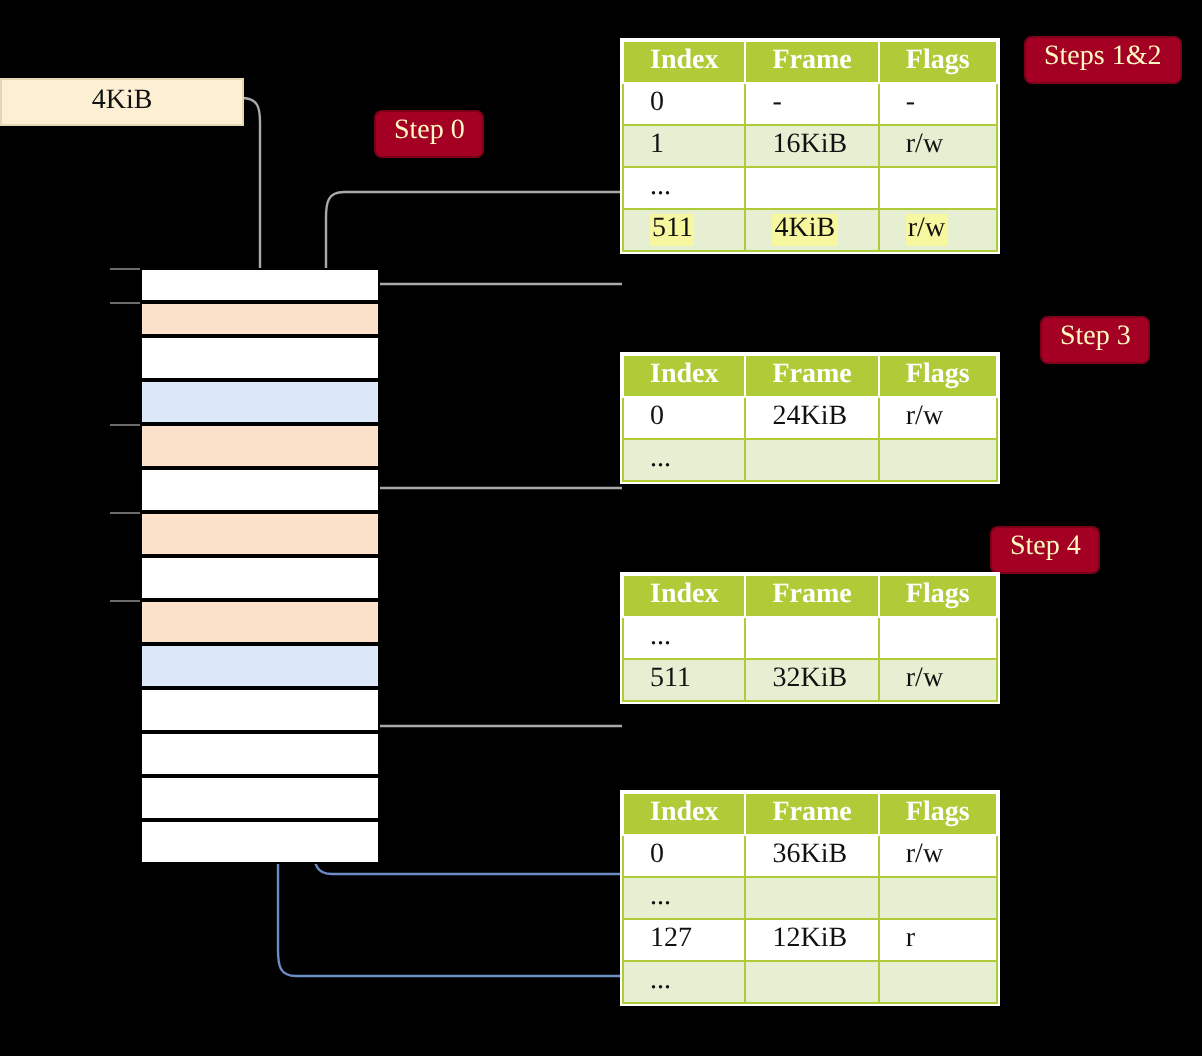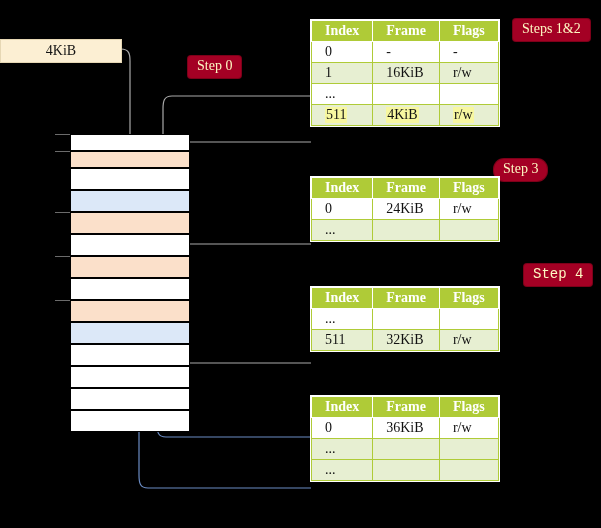--- a/index.html
+++ b/index.html
@@ -97,22 +97,22 @@
       <div class="memrow blue" style="top: 188px; height: 22px;"></div>
       <div class="memrow" style="top: 210px; height: 22px;"></div>
       <div class="memrow" style="top: 232px; height: 22px;"></div>
       <div class="memrow" style="top: 254px; height: 22px;"></div>
       <div class="memrow" style="top: 276px; height: 22px;"></div>
     </div>
 
   <div id="badges">
       <div class="badge" style="left: 188px; top: 56px;">Step 0</div>
       <div class="badge" style="left: 513px; top: 19px;">Steps 1&amp;2</div>
-      <div class="badge" style="left: 494px; top: 159px; border-radius: 10px;">Step 3</div>
-      <div class="badge" style="left: 524px; top: 264px; font-family: Liberation Mono, monospace;">Step 4</div>
+      <div class="badge" style="left: 521px; top: 159px;">Step 3</div>
+      <div class="badge" style="left: 496px; top: 264px;">Step 4</div>
     </div>
 
   <div id="tables">
       <table class="pt" style="left: 311px; top: 20px;">
         <thead>
           <tr>
             <th class="c-index">Index</th>
             <th class="c-frame">Frame</th>
             <th class="c-flags">Flags</th>
           </tr>
@@ -194,20 +194,25 @@
           <tr class="white">
             <td class="c-index">0</td>
             <td class="c-frame">36KiB</td>
             <td class="c-flags">r/w</td>
           </tr>
           <tr class="alt">
             <td class="c-index">...</td>
             <td class="c-frame">&nbsp;</td>
             <td class="c-flags">&nbsp;</td>
           </tr>
+          <tr class="white">
+            <td class="c-index">127</td>
+            <td class="c-frame">12KiB</td>
+            <td class="c-flags">r</td>
+          </tr>
           <tr class="alt">
             <td class="c-index">...</td>
             <td class="c-frame">&nbsp;</td>
             <td class="c-flags">&nbsp;</td>
           </tr>
         </tbody>
       </table>
     </div>
 
 </div>

